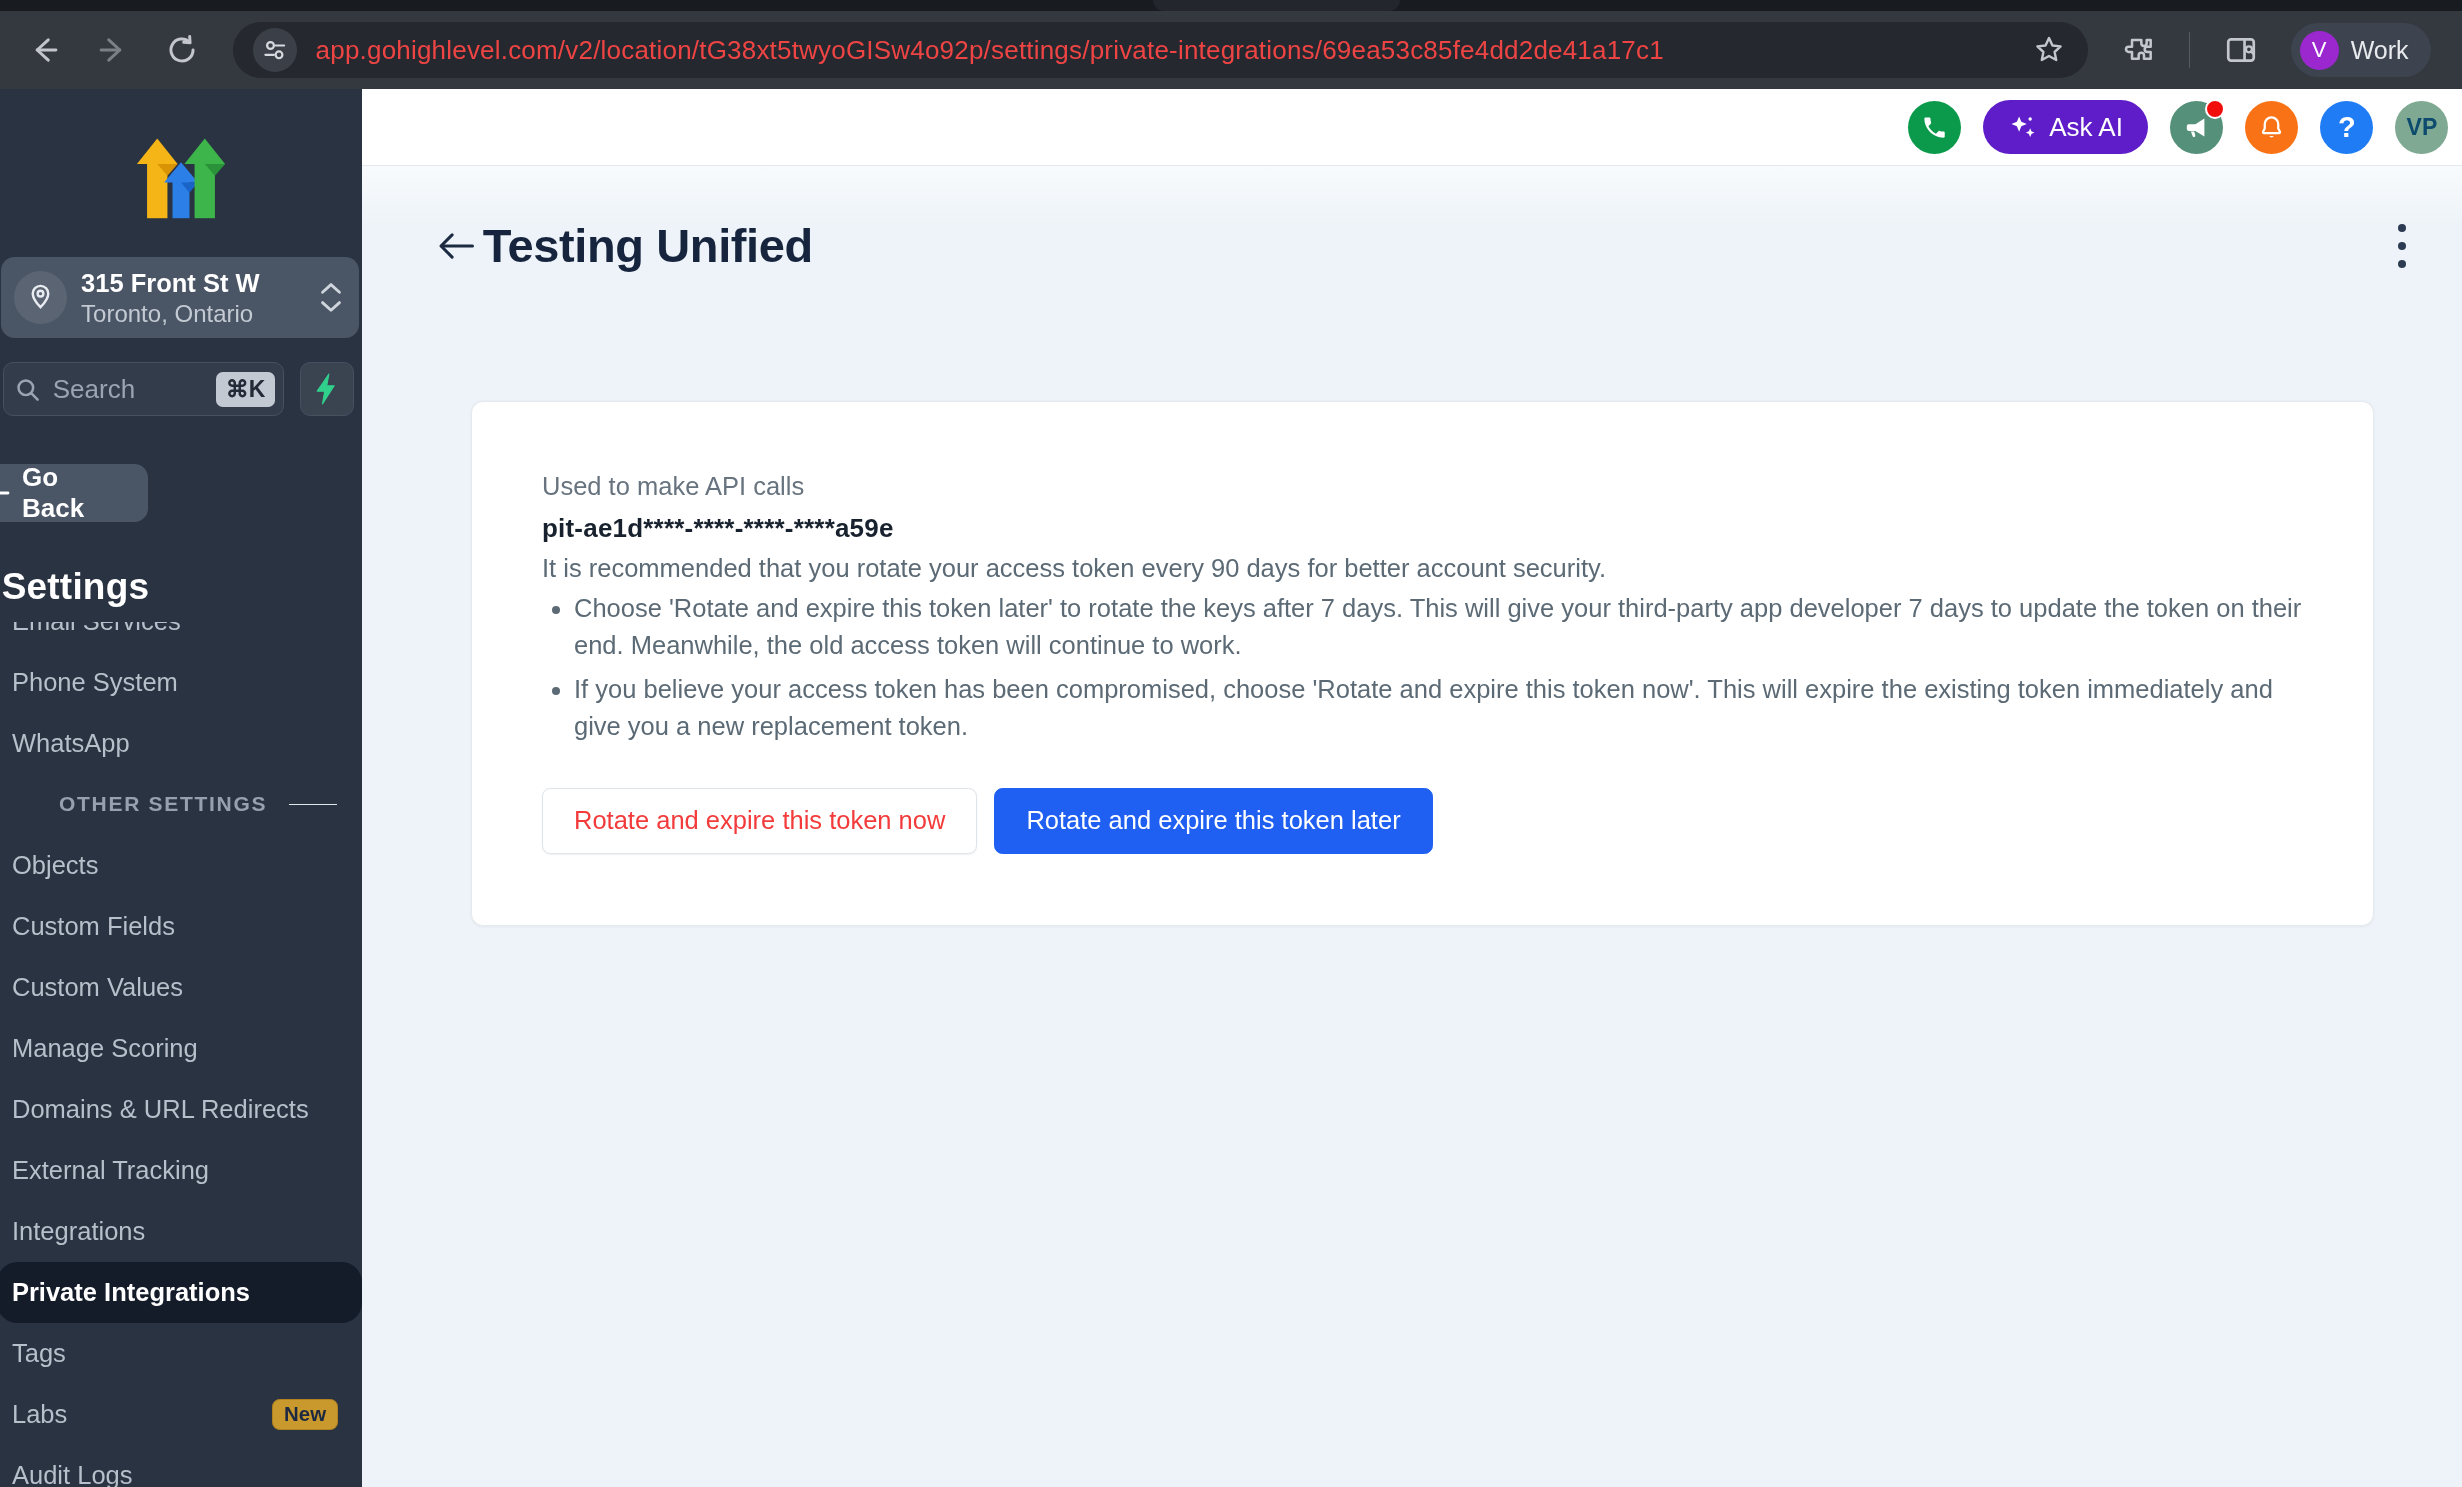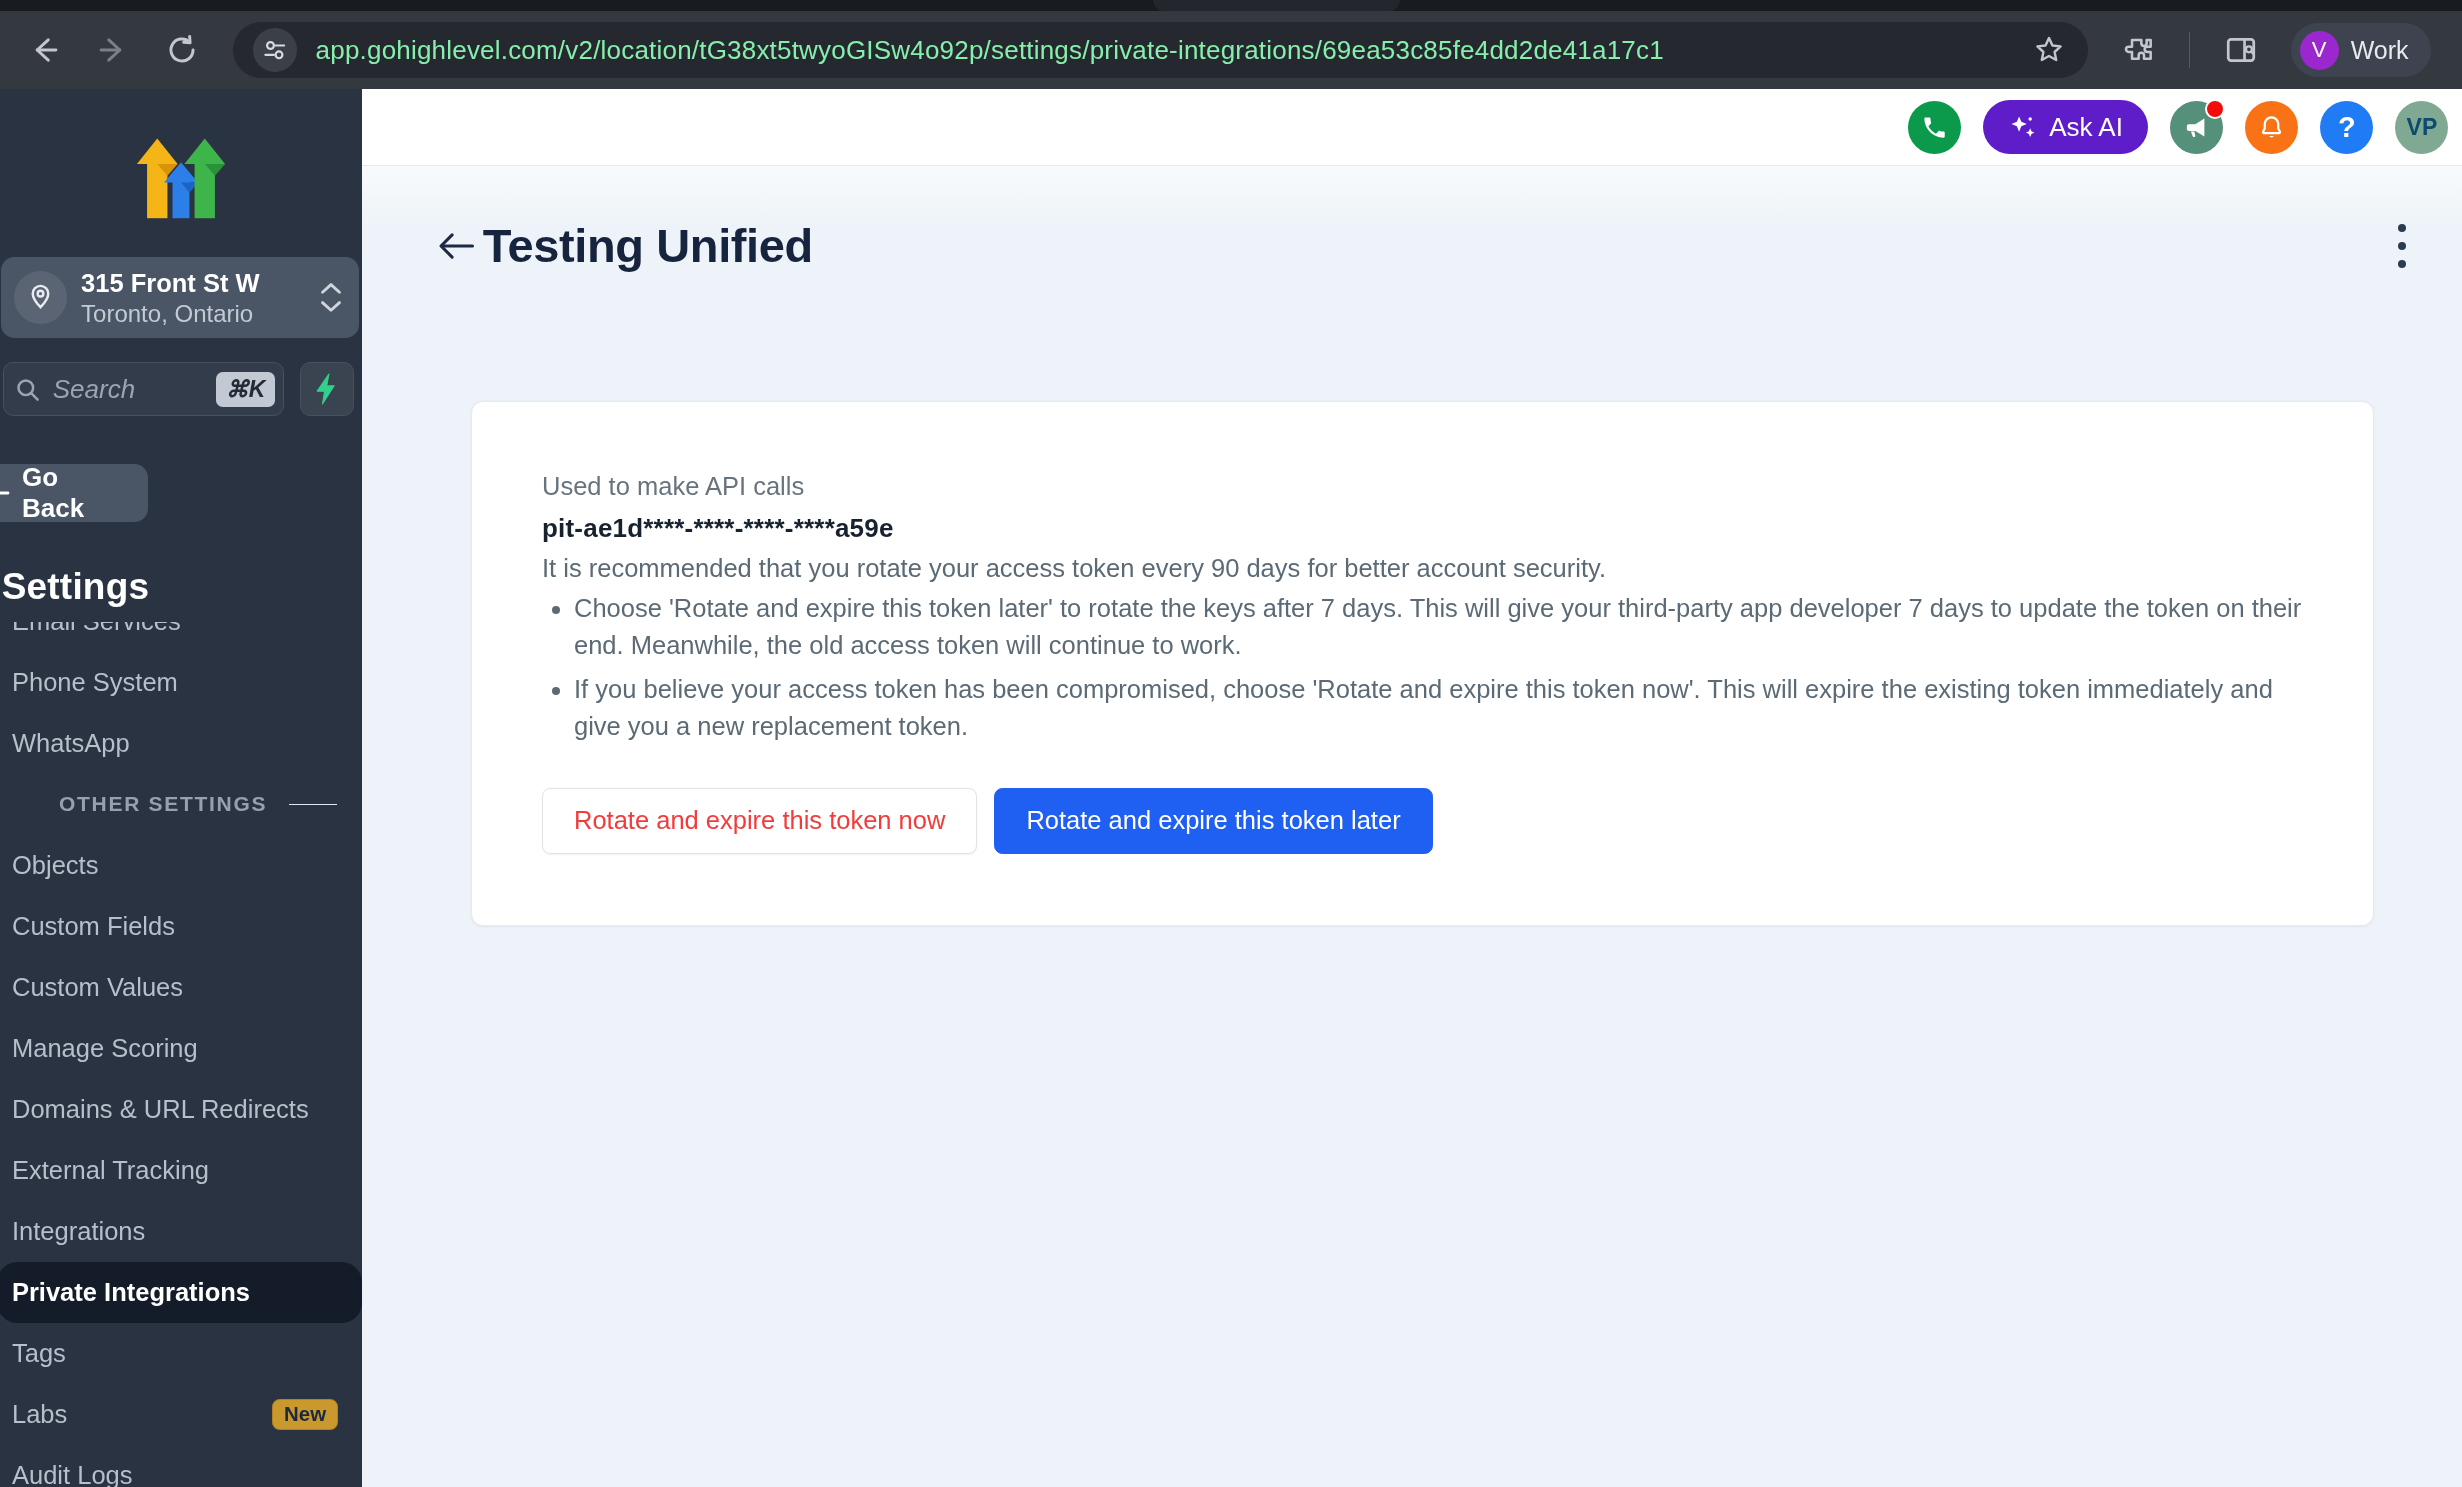--- a/index.html
+++ b/index.html
@@ -7,38 +7,38 @@
               font-family:"Liberation Sans", sans-serif; }
 
   
   .browser { height:89px; background:#34383f; position:relative; }
   .tabstrip { height:11px; background:#181b20; }
   .tab-hint { position:absolute; left:1153px; top:0; width:247px; height:11px; background:#23262c; border-radius:0 0 12px 12px; }
   .toolbar { height:78px; display:flex; align-items:center; padding:0 25.5px; gap:32px; }
   .nav-ic { width:37px; height:37px; display:grid; place-items:center; flex:none; cursor:pointer; }
   .url-pill { width:1855px; height:56px; background:#25282e; border-radius:28px; display:flex; align-items:center; gap:18.7px; padding:0 20.4px; flex:none; }
   .tune-circle { width:44px; height:44px; border-radius:50%; background:#3b4048; display:grid; place-items:center; flex:none; }
-  .url-text { color:#86efac; font-size:26px; white-space:nowrap; overflow:hidden; flex:1; letter-spacing:0.2px; }
+  .url-text { color:#ef4444; font-size:26px; white-space:nowrap; overflow:hidden; flex:1; letter-spacing:0.2px; }
   .chrome-divider { width:1.7px; height:36px; background:#565b63; flex:none; }
   .profile-chip { height:54px; border-radius:27px; background:#3d4450; display:flex; align-items:center; gap:12px; padding:0 22px 0 8.5px; flex:none; cursor:pointer; }
   .profile-avatar { width:39px; height:39px; border-radius:50%; background:#9b27cf; color:#fff; font-size:22px; display:grid; place-items:center; }
   .profile-label { color:#e8eaed; font-size:25px; }
 
   
   .app { display:flex; height:1398px; }
 
   
   .sidebar { width:362px; background:#2a3342; position:relative; overflow:hidden; flex:none; }
   .logo-wrap { display:flex; justify-content:center; margin-top:41px; }
   .loc-pill { margin:32px 2.6px 0 0.9px; background:#4a5565; border-radius:13.6px; padding:10.2px 13.6px; display:flex; align-items:center; gap:13.6px; cursor:pointer; }
   .loc-icon-circle { width:53px; height:53px; border-radius:50%; background:#5a6472; display:grid; place-items:center; flex:none; }
   .loc-name { color:#fff; font-size:25.5px; font-weight:700; line-height:32px; }
   .loc-city { color:#c3cad3; font-size:24px; line-height:29px; }
   .loc-chevrons { margin-left:auto; display:flex; flex-direction:column; gap:5.1px; padding-right:3.4px; }
-  .search-row { display:flex; gap:15.3px; margin:24px 8.5px 0 2.6px; align-items:flex-end;font-style:italic; }
+  .search-row { display:flex; gap:15.3px; margin:24px 8.5px 0 2.6px; align-items:flex-end; }
   .search-box { flex:1; height:54px; background:#333c4b; border:1.7px solid #475161; border-radius:10.2px; display:flex; align-items:center; gap:12px; padding:0 8.5px 0 10.2px; cursor:text; }
   .search-ph { color:#9aa5b1; font-size:26px; flex:1; }
   .kbd { background:#c2c9d3; color:#232b38; font-size:23px; font-weight:600; border-radius:6.8px; padding:4.3px 9.4px; }
   .bolt-btn { width:54px; height:54px; border-radius:10.2px; background:#3a4350; border:1.7px solid #475161; display:grid; place-items:center; flex:none; cursor:pointer; }
   .goback { margin-top:48px; margin-left:-18.7px; width:167px; height:58px; background:#4a5565; border-radius:13.6px; color:#fff; font-size:26px; font-weight:700; display:flex; align-items:center; justify-content:flex-end; gap:12px; padding-right:22px; cursor:pointer; }
   .settings-title { color:#fff; font-size:37px; font-weight:700; margin:44px 0 0 1.7px; letter-spacing:0.2px; }
   .nav-list { margin-top:13.6px; overflow:hidden; }
   .nav-item { display:flex; align-items:center; height:61px; padding:0 24px 0 12px; color:#b7bfca; font-size:25.5px; cursor:pointer; }
   .nav-item:first-child { margin-top:-31px; }
   .nav-item.active { background:#141b29; border-radius:20.4px; color:#fff; font-weight:600; margin-left:-3.4px; padding-left:15.3px; }

